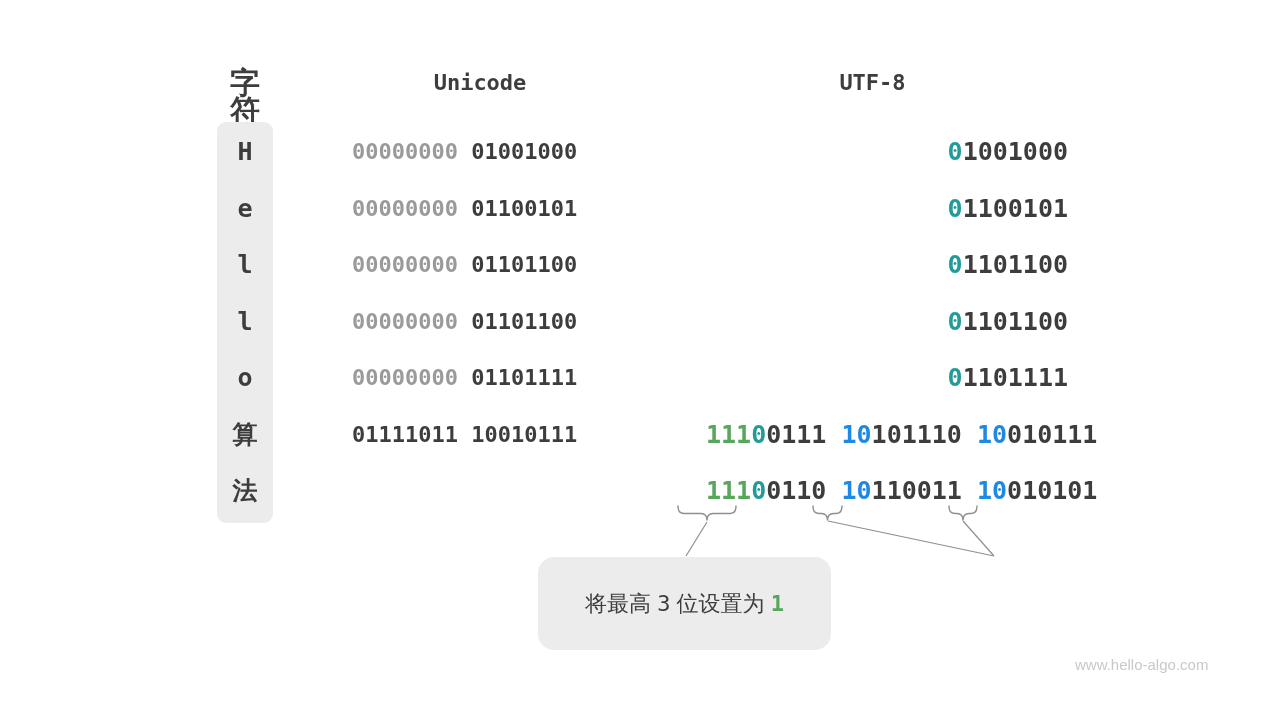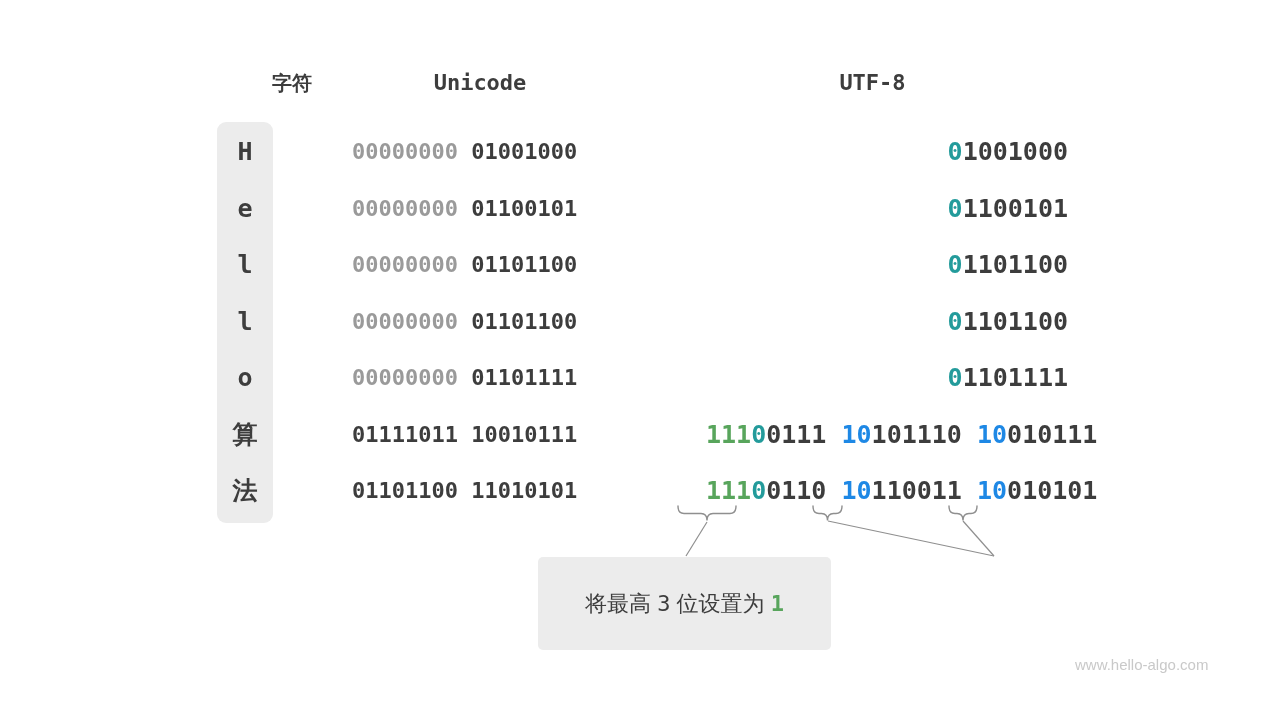--- a/index.html
+++ b/index.html
@@ -32,38 +32,38 @@
     font-weight:bold;font-size:25px;white-space:pre;
     font-family:"DejaVu Sans Mono","Liberation Mono",monospace;
   }
   .c-dark{color:var(--dark);} .c-gray{color:var(--gray);}
   .c-teal{color:var(--teal);} .c-green{color:var(--green);margin-left:29px;} .c-blue{color:var(--blue);}
   .brace{position:absolute;overflow:visible;}
   .brace path{fill:none;stroke:var(--line);stroke-width:1.4;stroke-linecap:round;}
   #connectors{position:absolute;left:640px;top:518px;overflow:visible;}
   #connectors line{stroke:var(--line);stroke-width:1.2;}
   .callout{
-    position:absolute;top:557px;height:93px;background:var(--boxbg);border-radius:5px;
+    position:absolute;top:557px;height:93px;background:var(--boxbg);border-radius:16px;
     display:flex;flex-direction:column;justify-content:center;align-items:center;
     font-size:22px;line-height:34px;color:var(--dark);white-space:pre;
   }
   .callout .num{font-family:"DejaVu Sans Mono","Liberation Mono",monospace;}
   .callout .green-num{font-family:"DejaVu Sans Mono","Liberation Mono",monospace;font-weight:bold;color:var(--green);}
   .callout .blue-num{font-family:"DejaVu Sans Mono","Liberation Mono",monospace;font-weight:bold;color:var(--blue);}
   #watermark{
     position:absolute;left:1075px;top:656px;font-size:15px;color:var(--wm);
     font-family:Liberation Sans, sans-serif;
   }
 </style>
 </head>
 <body>
 
 <div id="canvas" style="--dark: #3d3d3d; --gray: #9a9a9a; --green: #58a55c; --teal: #239b9b; --blue: #1e88e5; --boxbg: #ececec; --line: #8f8f8f; --wm: #c9c9c9;">
 
-  <div class="hdr" style="left:217px;width:56px;font-family:'Liberation Sans',sans-serif;font-size:20px;margin-left:47px;">字符</div>
+  <div class="hdr" style="left:217px;width:56px;font-family:'Liberation Sans',sans-serif;font-size:30px;">字符</div>
   <div class="hdr mono" style="left:352px;width:256px;">Unicode</div>
   <div class="hdr mono" style="left:677px;width:391px;">UTF-8</div>
 
   <div class="char-col-bg"></div>
 
   <div id="rows">
       <div class="row" style="top: 137px;">
         <span class="char-cell">H</span>
         <span class="unicode-cell"><span class="c-gray">00000000 </span><span class="c-dark">01001000</span></span>
         <span class="utf8-cell"><span class="c-teal">0</span><span class="c-dark">1001000</span></span>
@@ -88,21 +88,20 @@
         <span class="unicode-cell"><span class="c-gray">00000000 </span><span class="c-dark">01101111</span></span>
         <span class="utf8-cell"><span class="c-teal">0</span><span class="c-dark">1101111</span></span>
       </div>
       <div class="row" style="top: 419.5px;">
         <span class="char-cell">算</span>
         <span class="unicode-cell"><span class="c-dark">01111011 10010111</span></span>
         <span class="utf8-cell"><span class="c-green">111</span><span class="c-teal">0</span><span class="c-dark">0111</span><span> </span><span class="c-blue">10</span><span class="c-dark">101110</span><span> </span><span class="c-blue">10</span><span class="c-dark">010111</span></span>
       </div>
       <div class="row" style="top: 476px;">
         <span class="char-cell">法</span>
-        <span class="unicode-cell"><span class="c-dark">01101100 11010101</span></span>
         <span class="utf8-cell"><span class="c-green">111</span><span class="c-teal">0</span><span class="c-dark">0110</span><span> </span><span class="c-blue">10</span><span class="c-dark">110011</span><span> </span><span class="c-blue">10</span><span class="c-dark">010101</span></span>
       </div>
     </div>
 
   <svg class="brace" style="left:677px;top:505px;" width="60" height="17">
       <path d="M1,1 C1,6.5 3,8.5 7,8.5 L24,8.5 C27.5,8.5 30,10.5 30,15.5 C30,10.5 32.5,8.5 36,8.5 L53,8.5 C57,8.5 59,6.5 59,1"></path>
     </svg>
   <svg class="brace" style="left:812px;top:505px;" width="31" height="17">
       <path d="M1,1 C1,6.5 3,8.5 7,8.5 L9.5,8.5 C13,8.5 15.5,10.5 15.5,15.5 C15.5,10.5 18,8.5 21.5,8.5 L24,8.5 C28,8.5 30,6.5 30,1"></path>
     </svg>

